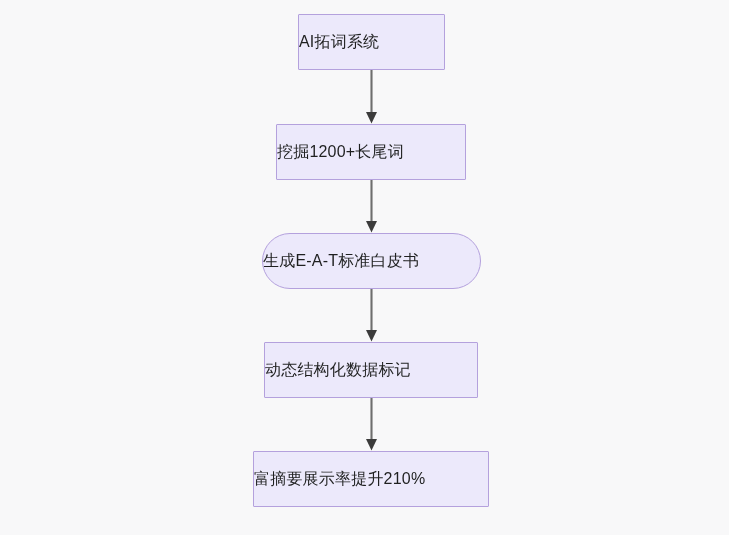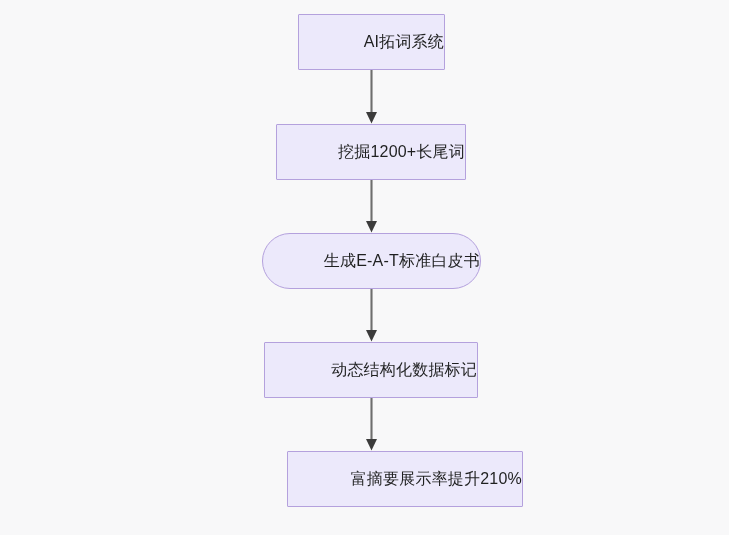--- a/index.html
+++ b/index.html
@@ -23,40 +23,40 @@
   }
 
   .flow-node {
     position: absolute;
     box-sizing: border-box;
     background: #ece9fb;
     border: 1.6px solid #b4a1dd;
     border-radius: 1px;
     display: flex;
     align-items: center;
-    justify-content: flex-end;
+    justify-content: flex-start;
     color: #1f2020;
     font-size: 16px;
     line-height: 1.2;
     letter-spacing: 0.2px;
     white-space: nowrap;
     user-select: none;
   }
 
   .node-label {
     display: block;
     text-align: center;
   }
 
   
   #node-1 { left: 298px; top: 14px;  width: 147px; height: 56px; }
   #node-2 { left: 276px; top: 124px; width: 190px; height: 56px; }
   #node-3 { left: 262px; top: 233px; width: 219px; height: 56px; border-radius: 28px; }
   #node-4 { left: 264px; top: 342px; width: 214px; height: 56px; }
-  #node-5 { left: 253px; top: 451px; width: 236px; height: 56px; margin-left: 34px; }
+  #node-5 { left: 253px; top: 451px; width: 236px; height: 56px; }
 
   
   .flow-edge {
     position: absolute;
     left: 0;
     top: 0;
     width: 729px;
     height: 535px;
     pointer-events: none;
     overflow: visible;

